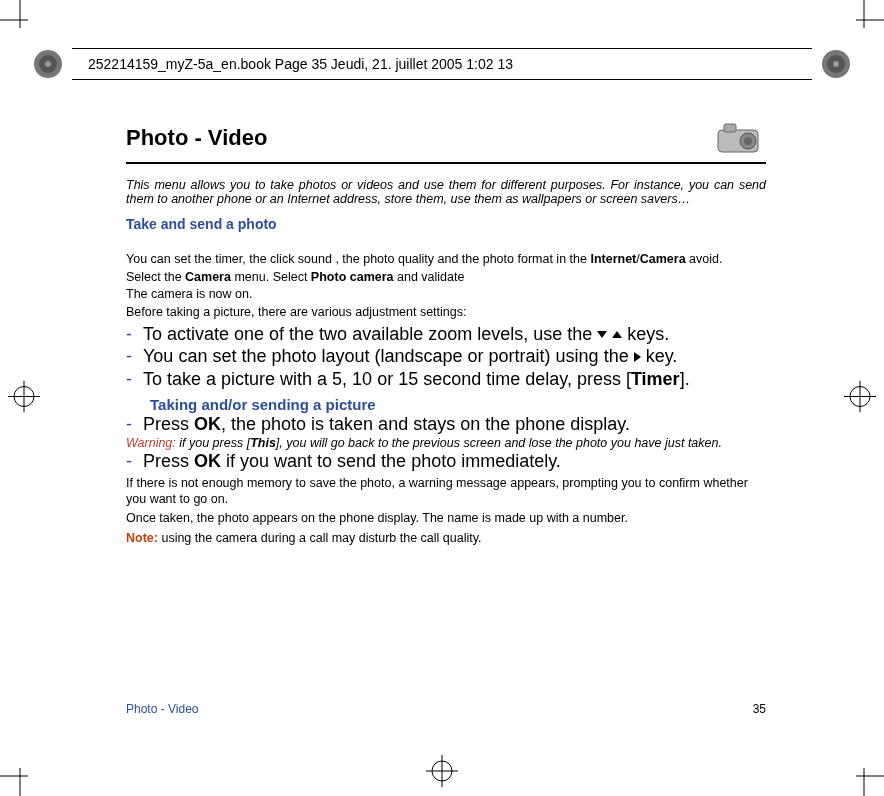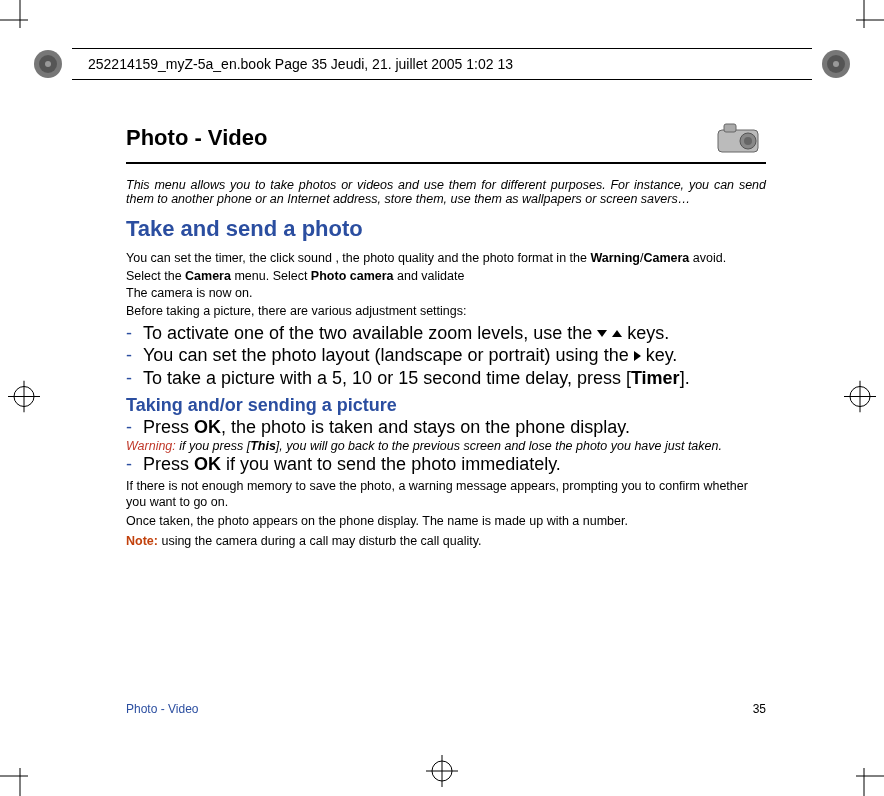--- a/index.html
+++ b/index.html
@@ -69,23 +69,23 @@
     height: 36px;
   }
   .intro {
     font-style: italic;
     font-size: 12.5px;
     text-align: justify;
     margin-bottom: 10px;
   }
   .h2 {
     color: #2b4ea0;
-    font-size: 22px;
+    font-size: 14px;
     font-weight: bold;
-    margin-bottom: 9px;
+    margin-bottom: 20px;
   }
   .para {
     font-size: 12.5px;
     margin-bottom: 2px;
     line-height: 1.25;
   }
   .bold { font-weight: bold; }
   .bullets {
     list-style: none;
     padding-left: 16px;
@@ -94,22 +94,23 @@
   }
   .bullets li::before {
     content: "- ";
     color: #2b4ea0;
     margin-left: -16px;
     padding-right: 6px;
   }
   .subhead-blue {
     color: #2b4ea0;
     font-weight: bold;
-    font-size: 18px;
+    font-size: 15px;
     margin-top: 6px;
+    margin-left: 24px;
   }
   .warning {
     font-style: italic;
     font-size: 12.5px;
   }
   .warning-label { color: #c0392b; font-style: italic; }
   .note-label { color: #c2410c; font-weight: bold; }
   .glyph { font-family: Arial; }
   .footer {
     position: absolute;
@@ -212,21 +213,21 @@
         <circle cx="34" cy="21" r="4" fill="#666"></circle>
       </svg>
     </div>
   </div>
 
   <p class="intro">This menu allows you to take photos or videos and use them for different purposes. For instance, you can send them to another phone or an Internet address, store them, use them as wallpapers or screen savers…</p>
 
   <div class="h2">Take and send a photo</div>
 
   <p class="para">
-    <span>You can set the timer, the click sound , the photo quality and the photo format in the </span><span class="bold">Warning</span><span>/</span><span class="bold">Camera</span><span> avoid.</span>
+    <span>You can set the timer, the click sound , the photo quality and the photo format in the </span><span class="bold">Internet</span><span>/</span><span class="bold">Camera</span><span> avoid.</span>
   </p>
   <p class="para">
     <span>Select the </span><span class="bold">Camera</span><span> menu. Select </span><span class="bold">Photo camera</span><span> and validate</span>
   </p>
   <p class="para">The camera is now on.</p>
   <p class="para">Before taking a picture, there are various adjustment settings:</p>
 
   <ul class="bullets">
     <li><span>To activate one of the two available zoom levels, use the </span><span class="tri tri-down"></span> <span class="tri tri-up"></span><span> keys.</span></li>
     <li><span>You can set the photo layout (landscape or portrait) using the </span><span class="tri tri-right"></span><span> key.</span></li>

